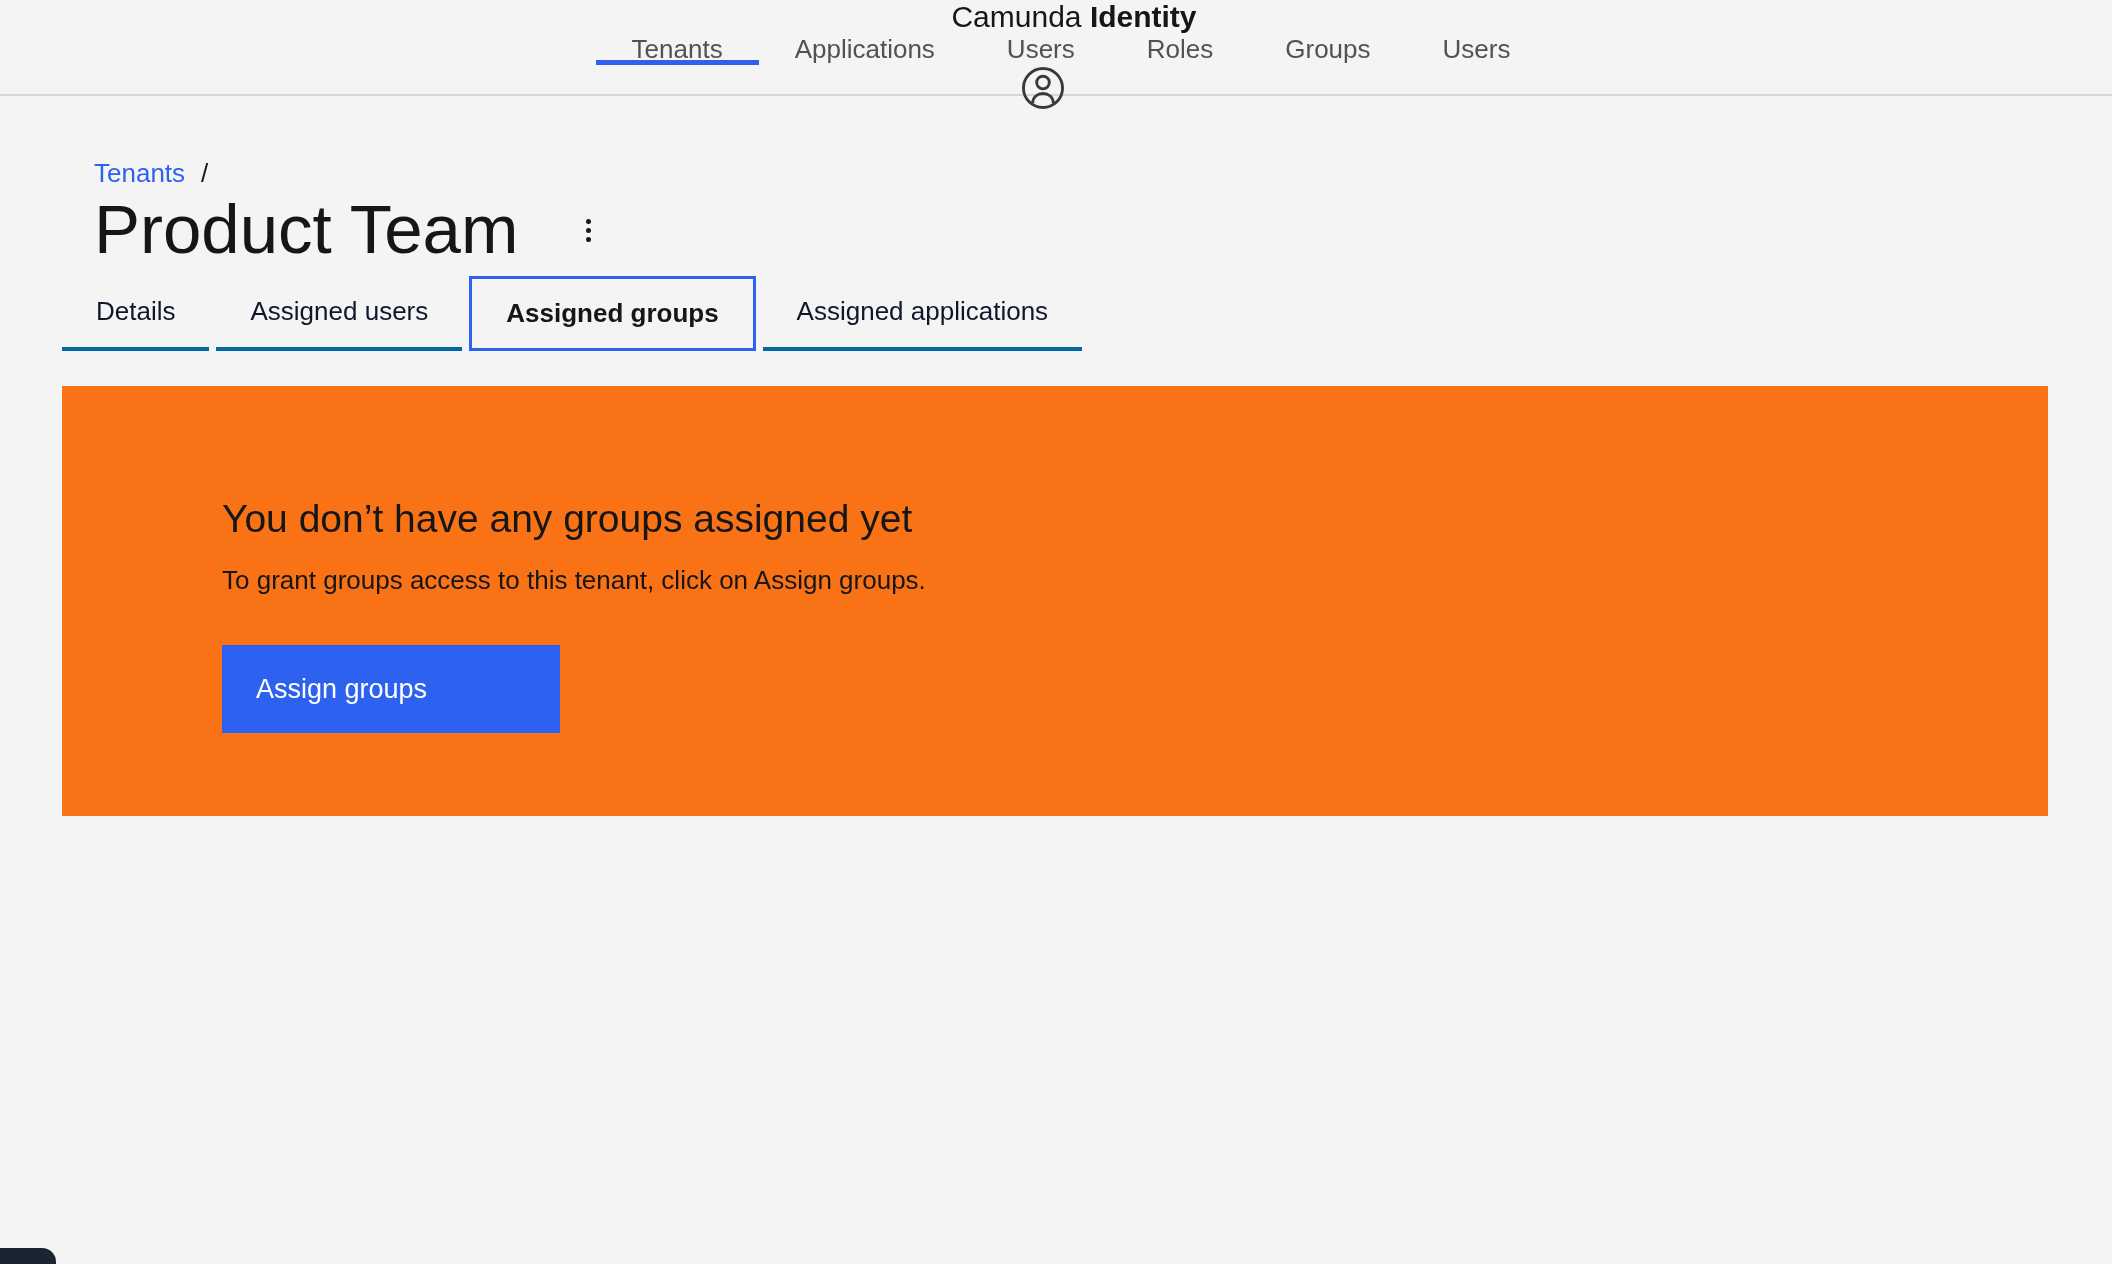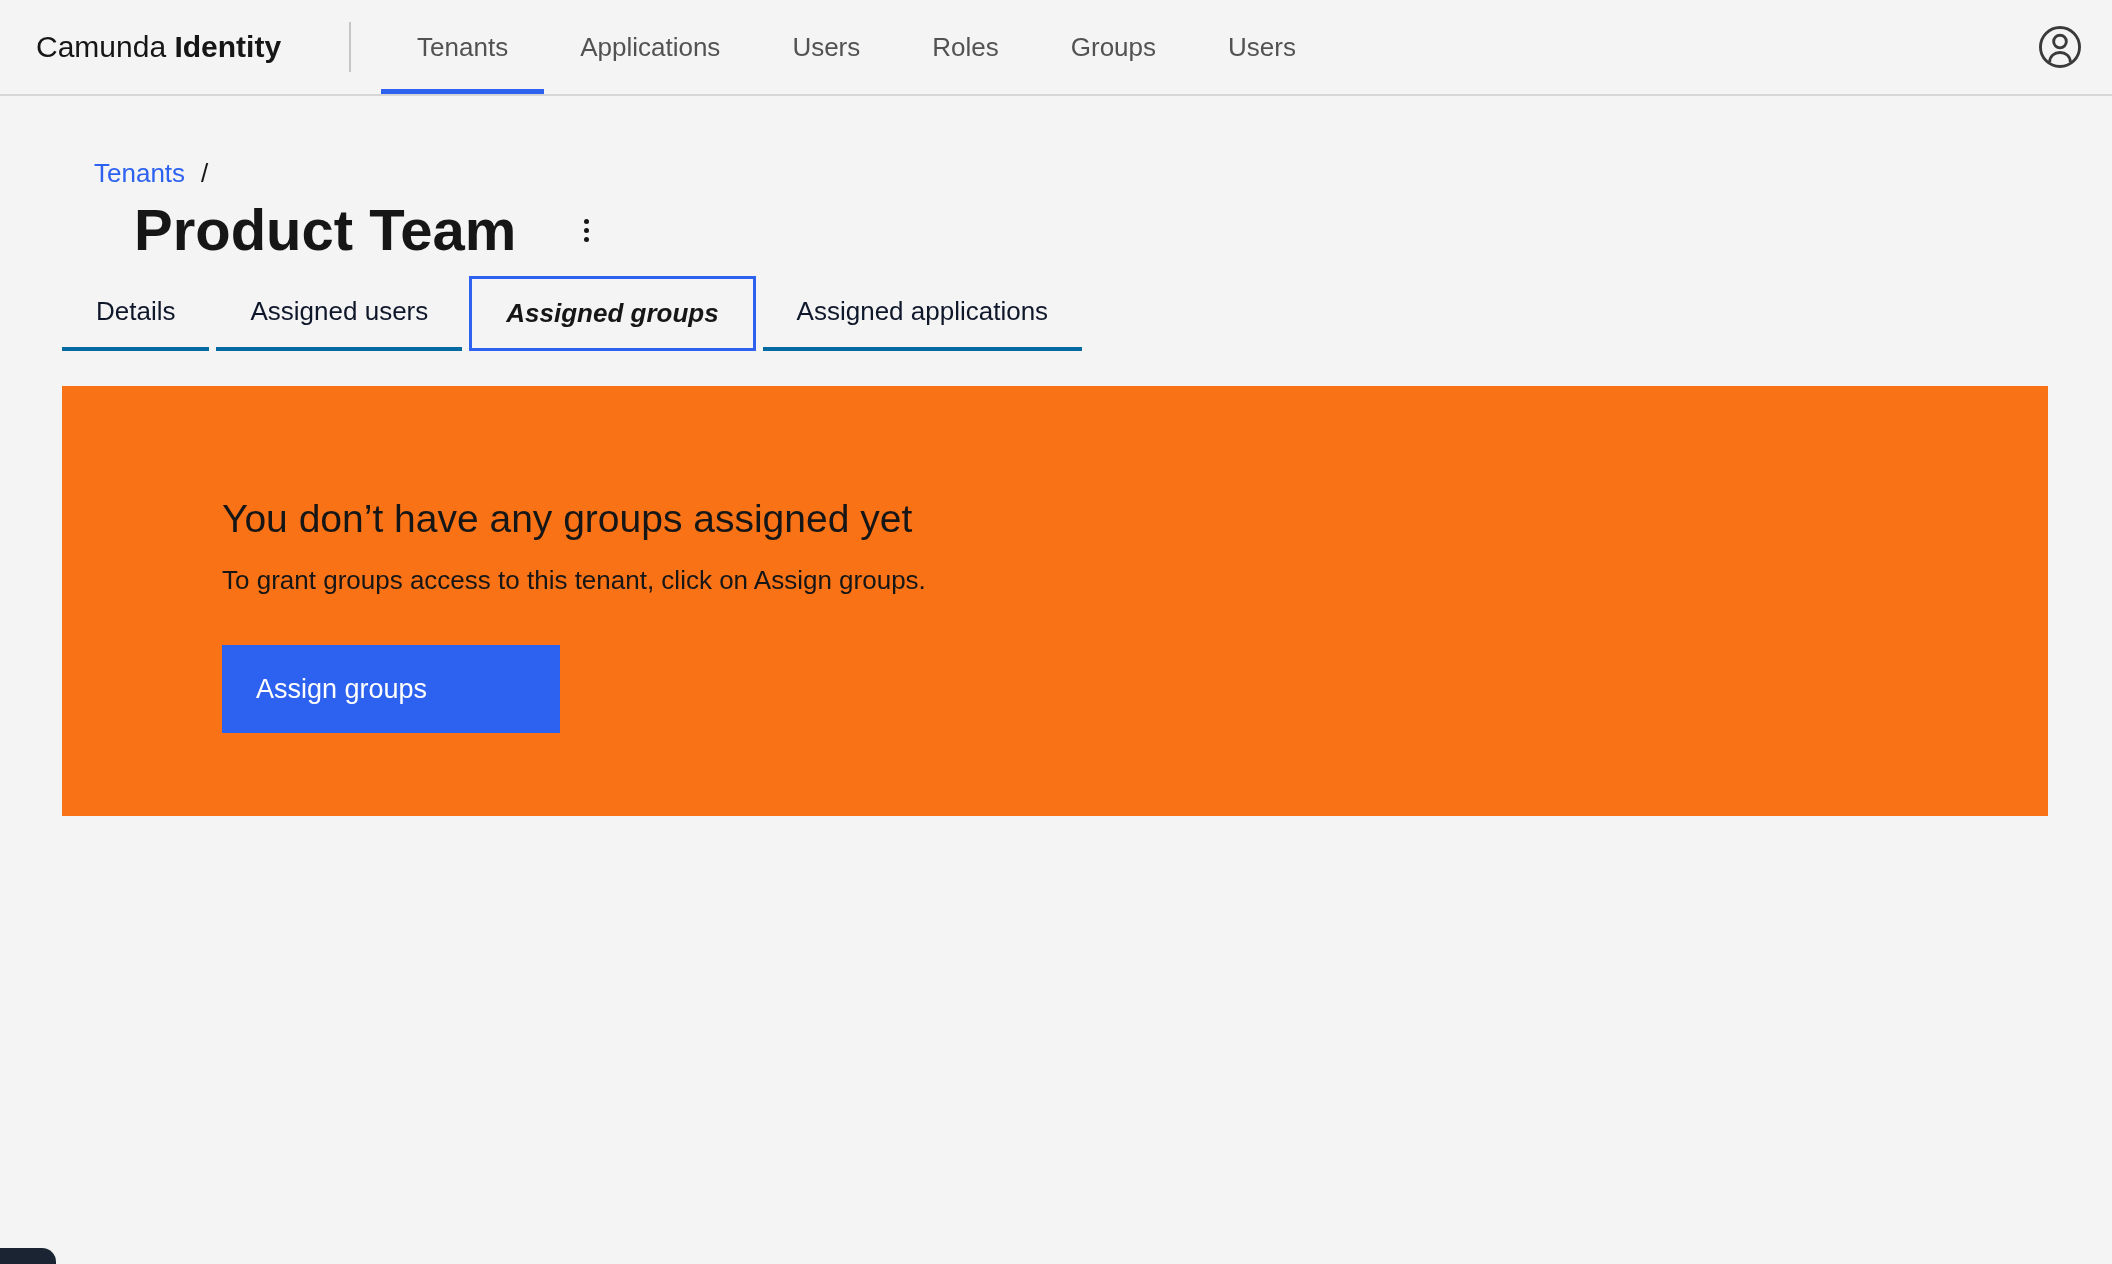--- a/index.html
+++ b/index.html
@@ -12,20 +12,21 @@
   }
 
   
   .header {
     height: 96px;
     display: flex;
     align-items: center;
     border-bottom: 2px solid #d6d6d6;
     background: #f4f4f4;
     position: relative;
+    flex-direction: column;
   }
   .brand {
     margin-left: 36px;
     font-size: 30px;
     color: #161616;
     white-space: nowrap;
   }
   .brand .bold { font-weight: 700; }
   .header-divider {
     width: 2px; height: 50px;
@@ -79,26 +80,25 @@
   }
   .breadcrumb .sep { color: #161616; }
 
   .title-row {
     margin-left: 32px;
     display: flex;
     align-items: center;
     gap: 46px;
   }
   .page-title {
-    font-size: 58px;
+    font-size: 69px;
     line-height: 76px;
-    font-weight: 700;
+    font-weight: 400;
     color: #161616;
     letter-spacing: 0;
-    margin-left: 40px;
   }
   .kebab-btn {
     width: 48px; height: 48px;
     background: none; border: none; cursor: pointer;
     display: flex; flex-direction: column;
     align-items: center; justify-content: center;
     gap: 4px;
   }
   .kebab-btn .dot {
     width: 5px; height: 5px;
@@ -122,21 +122,20 @@
     color: #0f172a;
     border-bottom: 4px solid #0369a1;
     margin-right: 7px;
     cursor: pointer;
     background: transparent;
   }
   .tab.active {
     border: 3px solid #2d62f0;
     font-weight: 700;
     color: #161616;
-    font-style: italic;
   }
 
   
   .card {
     margin-top: 35px;
     width: 1986px;
     height: 430px;
     background: #f97316;
     padding: 108px 0 0 160px;
   }

